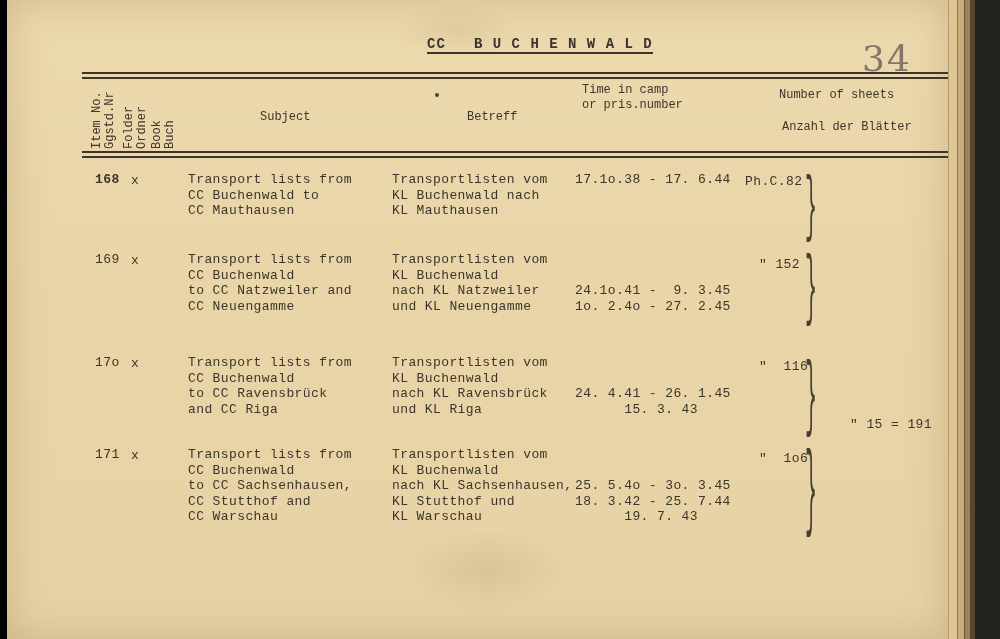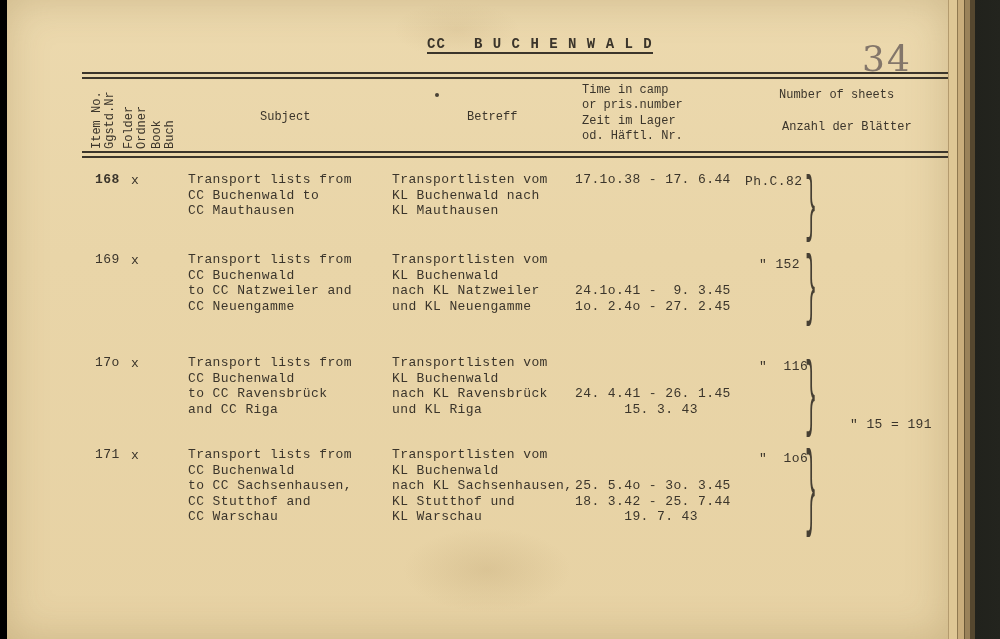--- a/index.html
+++ b/index.html
@@ -62,22 +62,20 @@
     <div class="abs rot" style="left:116px; top:149px;">Folder
 Ordner</div>
     <div class="abs rot" style="left:144px; top:149px;">Book
 Buch</div>
 
     <div class="abs hdr" style="left:253px; top:110px;">Subject</div>
     <div class="abs dot" style="left:428px; top:93px;"></div>
     <div class="abs hdr" style="left:440px; top:110px;margin-left:20px;">Betreff</div>
     <div class="abs hdr pre" style="left:575px; top:83px;">Time in camp
 or pris.number</div>
-    <div class="abs hdr pre" style="left:575px; top:114px;">Zeit im Lager
-od. Häftl. Nr.</div>
     <div class="abs hdr" style="left:772px; top:88px;">Number of sheets</div>
     <div class="abs hdr" style="left:768px; top:120px;margin-left:7px;">Anzahl der Blätter</div>
 
     <div>
       <div class="abs tw" style="left:88px; top:172px; font-weight:bold;text-align:right;">168</div>
       <div class="abs tw" style="left:124px; top:173px;">x</div>
       <div class="abs tw pre" style="left:181px; top:172px;">Transport lists from
 CC Buchenwald to
 CC Mauthausen</div>
       <div class="abs tw pre" style="left:385px; top:172px;">Transportlisten vom

